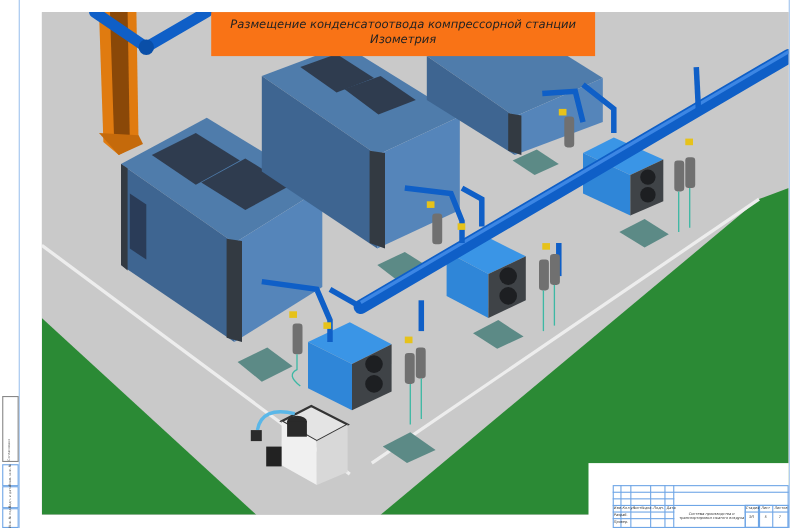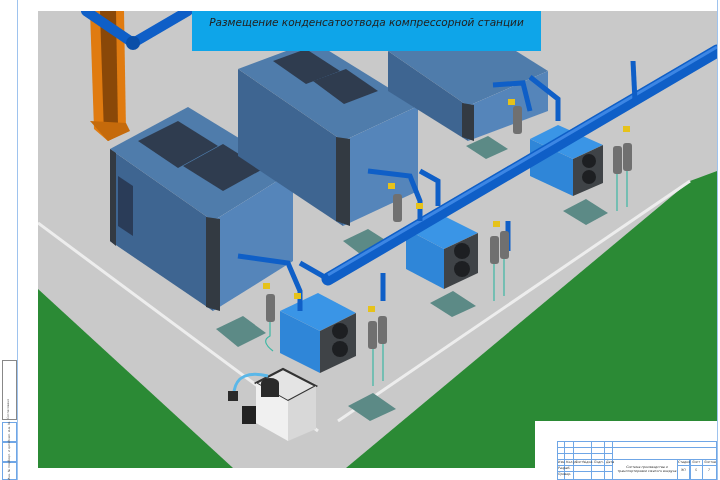--- a/index.html
+++ b/index.html
@@ -4,21 +4,21 @@
 <style>
   html, body { margin:0; padding:0; }
   body { width:720px; height:480px; background:#ffffff; position:relative; overflow:hidden; font-family:"DejaVu Sans", sans-serif; }
   .sheet { position:absolute; left:0; top:0; width:720px; height:480px; background:#fff; }
   .left-strip-line { position:absolute; left:17px; top:0; width:1px; height:480px; background:#9ec3ee; }
   .right-frame-line { position:absolute; left:717px; top:0; width:1px; height:480px; background:#9ec3ee; }
   .side-stamp { position:absolute; left:2px; top:360px; width:15px; height:120px; }
   .side-stamp .cell { position:absolute; left:0; width:15px; border:1px solid #6fa6e6; box-sizing:border-box; }
   .side-stamp .txt { position:absolute; font-size:3px; color:#555; transform:rotate(-90deg); transform-origin:left top; white-space:nowrap; }
   .render { position:absolute; left:38px; top:11px; width:679px; height:457px; overflow:hidden; background:#c9c9c9; }
-  .title-box { position:absolute; left:192px; top:11px; width:349px; height:40px; background:#0ea5e9; text-align:center; font-style:italic; color:#222; font-size:10.5px; line-height:14px; padding-top:4px; box-sizing:border-box; font-family:"DejaVu Sans", sans-serif; }
+  .title-box { position:absolute; left:192px; top:11px; width:349px; height:40px; background:#f97316; text-align:center; font-style:italic; color:#222; font-size:10.5px; line-height:14px; padding-top:4px; box-sizing:border-box; font-family:"DejaVu Sans", sans-serif; }
   .title-block { position:absolute; left:557px; top:441px; width:160px; height:39px; background:#fff; }
   .tb-grid { position:absolute; border:1px solid #6fa6e6; box-sizing:border-box; }
   .tb-text { position:absolute; font-size:3.2px; color:#333; font-style:italic; white-space:nowrap; }
   .tb-border-frame { position:absolute; left:535px; top:421px; width:182px; height:59px; background:#fff; }
 </style>
 </head>
 <body>
 
 <div class="sheet">
   <div class="left-strip-line"></div>
@@ -178,20 +178,21 @@
         <path d="M456,253 L456,290"></path>
           <path d="M466,248 L466,285"></path>
         <path d="M579,163 L579,200"></path>
           <path d="M589,160 L589,196"></path>
       </g>
     </svg>
   </div>
 
   <div class="title-box">
     <div>Размещение конденсатоотвода компрессорной станции</div>
+    <div>Изометрия</div>
   </div>
 
   <div class="tb-border-frame"></div>
 
   <div class="title-block">
     <div class="tb-grid" style="left:0;top:0;width:160px;height:39px;"></div>
 
     <div class="tb-grid" style="left:0;top:0;width:8px;height:39px;border-width:0 1px 0 0;"></div>
     <div class="tb-grid" style="left:8px;top:0;width:9px;height:39px;border-width:0 1px 0 0;"></div>
     <div class="tb-grid" style="left:17px;top:0;width:18px;height:39px;border-width:0 1px 0 0;"></div>

